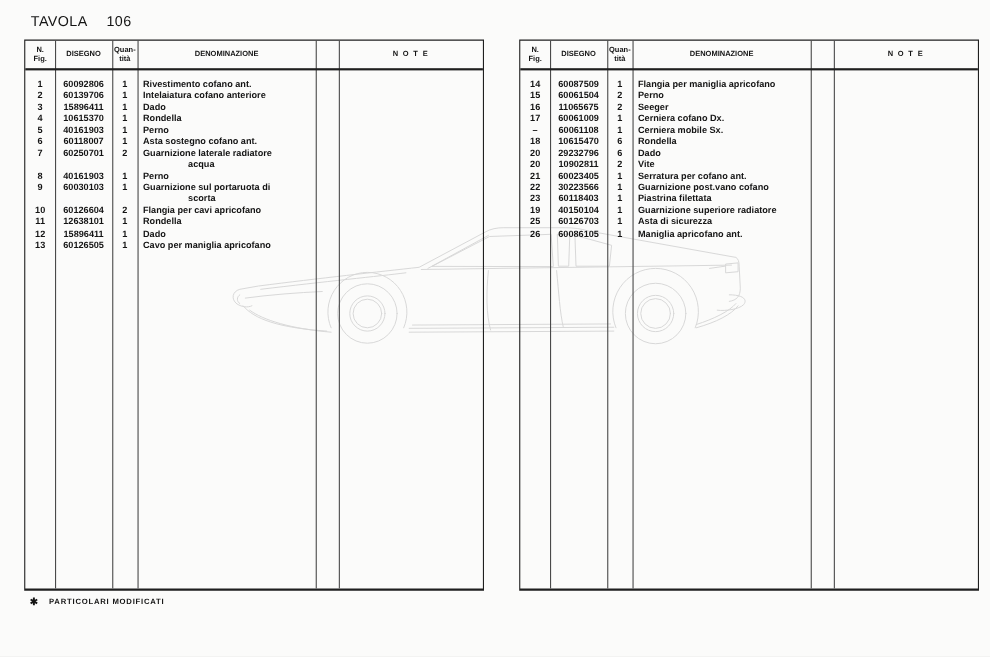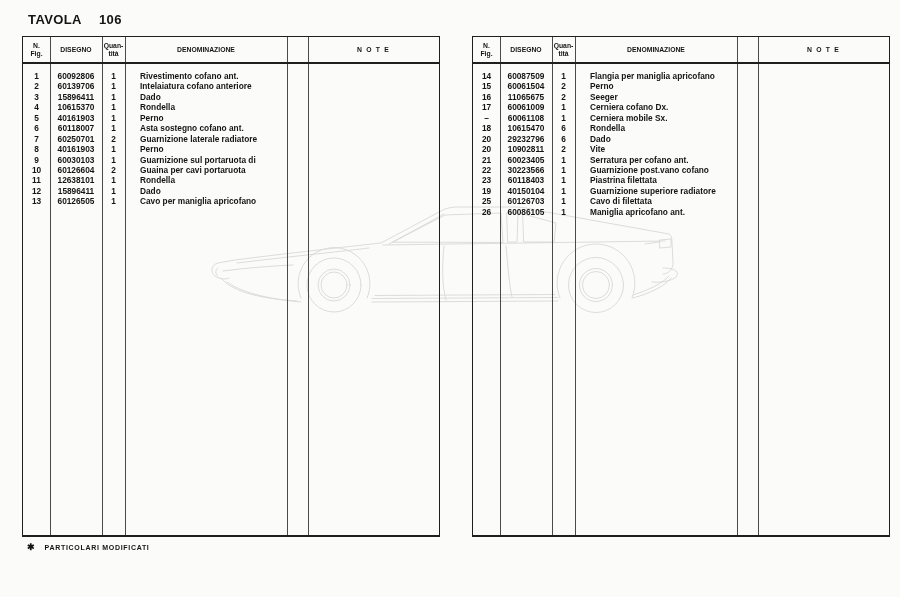--- a/index.html
+++ b/index.html
@@ -2,21 +2,21 @@
 <html><head>
 <meta charset="utf-8">
 <style>
   html,body { margin:0; padding:0; background:#e9e9e9; }
   .page {
     position:relative; width:900px; height:597px;
     background:#fbfbfa; overflow:hidden;
     font-family:"Liberation Sans", sans-serif; color:#141414;
   }
   .title { position:absolute; left:28px; top:12px; display:flex; gap:17px;
-    font-size:13px; font-weight:bold; letter-spacing:0.4px; z-index:2; }
+    font-size:13px; font-weight:normal; letter-spacing:0.4px; z-index:2; }
   .car { position:absolute; left:205px; top:198px; z-index:0; }
   .ptable {
     position:absolute; top:36px; width:418px; height:501px; z-index:1;
     border:1.5px solid #1f1f1f; border-bottom-width:2.5px;
     box-sizing:border-box; background:transparent;
   }
   .ptable.left  { left:22px; }
   .ptable.right { left:472px; }
   .vline { position:absolute; top:0; bottom:0; width:1px; background:#4a4a4a; }
   .thead {
@@ -28,21 +28,21 @@
   .th2 { display:flex; flex-direction:column; line-height:7.6px; }
   .th-note { letter-spacing:1.2px; }
   .tbody { position:relative; padding-top:7px; }
   .trow {
     display:grid; grid-template-columns:27px 52px 23px 162px 21px 1fr;
     height:10.45px; font-size:8.3px; line-height:10.45px;
     font-weight:bold; white-space:nowrap;
   }
   .tc { overflow:hidden; }
   .c-fig, .c-dis, .c-qty { text-align:center; }
-  .c-den { padding-left:5px;margin-left:10px; }
+  .c-den { padding-left:5px; }
   .c-den.indent { padding-left:46px; }
   .footer {
     position:absolute; left:27px; top:543px; z-index:2;
     display:flex; align-items:center; gap:10px;
     font-size:7px; font-weight:bold; letter-spacing:0.7px;
   }
   .footer .star { font-size:9px; line-height:8px; letter-spacing:0; }
 </style>
 </head>
 <body>
@@ -159,40 +159,56 @@
         </div>
         <div class="trow">
           <div class="tc c-fig">7</div>
           <div class="tc c-dis">60250701</div>
           <div class="tc c-qty">2</div>
           <div class="tc c-den">Guarnizione laterale radiatore</div>
           <div class="tc c-star"></div>
           <div class="tc c-note"></div>
         </div>
         <div class="trow">
+          <div class="tc c-fig"></div>
+          <div class="tc c-dis"></div>
+          <div class="tc c-qty"></div>
+          <div class="tc c-den indent">acqua</div>
+          <div class="tc c-star"></div>
+          <div class="tc c-note"></div>
+        </div>
+        <div class="trow">
           <div class="tc c-fig">8</div>
           <div class="tc c-dis">40161903</div>
           <div class="tc c-qty">1</div>
           <div class="tc c-den">Perno</div>
           <div class="tc c-star"></div>
           <div class="tc c-note"></div>
         </div>
         <div class="trow">
           <div class="tc c-fig">9</div>
           <div class="tc c-dis">60030103</div>
           <div class="tc c-qty">1</div>
           <div class="tc c-den">Guarnizione sul portaruota di</div>
           <div class="tc c-star"></div>
           <div class="tc c-note"></div>
         </div>
         <div class="trow">
+          <div class="tc c-fig"></div>
+          <div class="tc c-dis"></div>
+          <div class="tc c-qty"></div>
+          <div class="tc c-den indent">scorta</div>
+          <div class="tc c-star"></div>
+          <div class="tc c-note"></div>
+        </div>
+        <div class="trow">
           <div class="tc c-fig">10</div>
           <div class="tc c-dis">60126604</div>
           <div class="tc c-qty">2</div>
-          <div class="tc c-den">Guaina per cavi portaruota</div>
+          <div class="tc c-den">Flangia per cavi apricofano</div>
           <div class="tc c-star"></div>
           <div class="tc c-note"></div>
         </div>
         <div class="trow">
           <div class="tc c-fig">11</div>
           <div class="tc c-dis">12638101</div>
           <div class="tc c-qty">1</div>
           <div class="tc c-den">Rondella</div>
           <div class="tc c-star"></div>
           <div class="tc c-note"></div>
@@ -330,21 +346,21 @@
           <div class="tc c-dis">40150104</div>
           <div class="tc c-qty">1</div>
           <div class="tc c-den">Guarnizione superiore radiatore</div>
           <div class="tc c-star"></div>
           <div class="tc c-note"></div>
         </div>
         <div class="trow">
           <div class="tc c-fig">25</div>
           <div class="tc c-dis">60126703</div>
           <div class="tc c-qty">1</div>
-          <div class="tc c-den">Cavo di filettata</div>
+          <div class="tc c-den">Asta di sicurezza</div>
           <div class="tc c-star"></div>
           <div class="tc c-note"></div>
         </div>
         <div class="trow">
           <div class="tc c-fig">26</div>
           <div class="tc c-dis">60086105</div>
           <div class="tc c-qty">1</div>
           <div class="tc c-den">Maniglia apricofano ant.</div>
           <div class="tc c-star"></div>
           <div class="tc c-note"></div>

